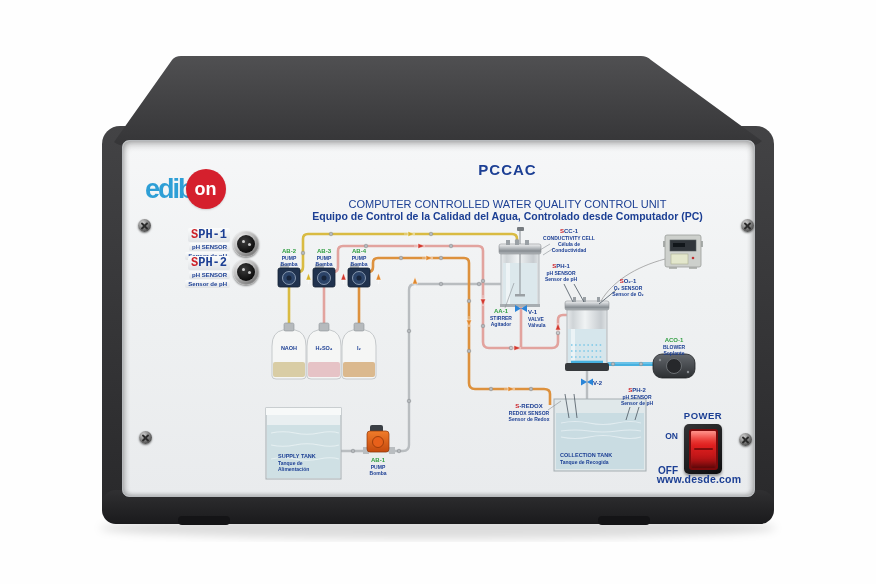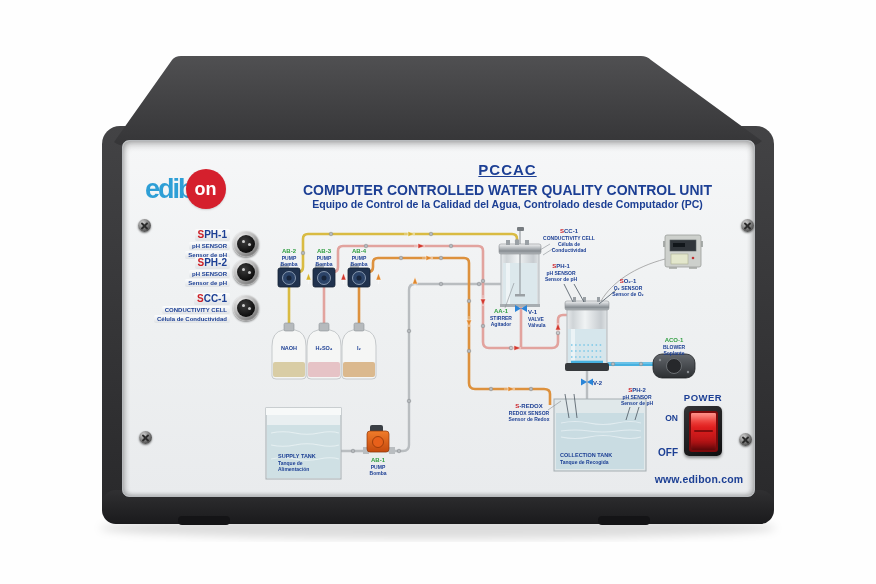--- a/index.html
+++ b/index.html
@@ -16,51 +16,51 @@
 
   
   .logo{position:absolute;left:22px;top:28px;display:flex;align-items:center;}
   .logo-edib{font-size:27px;font-weight:bold;color:#2e9fd6;letter-spacing:-2px;}
   .logo-on{width:40px;height:40px;margin-left:-7px;border-radius:50%;background:#d5202d;
            color:#fff;font-size:18px;font-weight:bold;display:flex;align-items:center;
            justify-content:center;box-shadow:0 1px 2px rgba(0,0,0,.15);}
 
   
   .titles{position:absolute;left:152px;right:14px;top:20px;text-align:center;color:#1c3f94;}
-  .model{font-size:15px;font-weight:bold;letter-spacing:1px;text-decoration:underline;}
-  .t-en{font-size:14px;font-weight:bold;margin-top:4px;}
+  .model{font-size:15px;font-weight:bold;letter-spacing:1px;}
+  .t-en{font-size:11px;font-weight:normal;margin-top:20px;}
   .t-es{font-size:10.5px;font-weight:bold;margin-top:0;}
 
   
   .sensor-item{position:absolute;left:26px;width:110px;height:30px;display:flex;
                align-items:center;justify-content:flex-end;gap:3px;}
   .sensor-label{display:flex;flex-direction:column;align-items:flex-end;line-height:1;}
   .pill{display:inline-block;background:linear-gradient(180deg,#fbfcfc,#e0e3e6);
         border-radius:2px;padding:1px 3px;margin:0.5px 0;color:#1c3f94;white-space:nowrap;}
-  .pill.code{font-size:10px;font-weight:bold;}
+  .pill.code{font-size:12px;font-weight:bold;font-family:Liberation Mono, monospace;}
   .pill.sub{font-size:6px;font-weight:bold;}
   .red{color:#cc2027;} .blue{color:#1c3f94;}
   .connector{width:26px;height:26px;border-radius:50%;position:relative;flex:0 0 26px;
              background:radial-gradient(circle at 35% 30%,#f4f4f4,#b9b9b9 45%,#7c7c7c 72%,#595959);
              box-shadow:0 1px 2px rgba(0,0,0,.45), inset 0 0 2px #fff;}
   .connector::before{content:'';position:absolute;inset:4px;border-radius:50%;
              background:radial-gradient(circle at 40% 35%,#3c3c3c,#0b0b0b 75%);}
   .connector::after{content:'';position:absolute;width:3px;height:3px;border-radius:50%;
              background:#cfcfcf;left:9px;top:9px;box-shadow:6px 3px 0 #c4c4c4;}
 
   
   .screw{position:absolute;width:13px;height:13px;border-radius:50%;
          background:radial-gradient(circle at 35% 30%,#d2d2d2,#6e6e6e 55%,#383838 90%);
          box-shadow:0 1px 2px rgba(0,0,0,.5);}
   .screw::before,.screw::after{content:'';position:absolute;left:2px;right:2px;top:5.5px;
          height:2px;background:#2b2b2b;border-radius:1px;}
   .screw::before{transform:rotate(45deg);} .screw::after{transform:rotate(-45deg);}
 
   
-  .power{position:absolute;left:533px;top:248px;width:90px;height:78px;color:#1c3f94;}
+  .power{position:absolute;left:533px;top:266px;width:90px;height:78px;color:#1c3f94;}
   .power-title{position:absolute;left:17px;top:3px;width:60px;text-align:center;
                font-size:9.5px;font-weight:bold;letter-spacing:.5px;}
   .power-on{position:absolute;left:0;top:24px;width:22px;text-align:right;font-size:8.5px;font-weight:bold;}
   .power-off{position:absolute;left:0;top:58px;width:22px;text-align:right;font-size:10px;font-weight:bold;}
   .power-switch{position:absolute;left:28px;top:17px;width:38px;height:50px;border-radius:5px;
                 background:linear-gradient(145deg,#343436,#0d0d0e);
                 box-shadow:0 2px 3px rgba(0,0,0,.4);display:flex;align-items:center;justify-content:center;}
   .rocker{width:25px;height:37px;border-radius:3px;border:2px solid #7c090b;
           background:linear-gradient(180deg,#ff5c50 0%,#df1f1f 40%,#a30e11 100%);
           box-shadow:inset 0 10px 8px -6px rgba(255,255,255,.4), inset 0 -9px 8px -6px rgba(0,0,0,.55);
@@ -127,28 +127,20 @@
       <div class="connector"></div>
     </div>
     <div class="sensor-item" style="top:116px">
       <div class="sensor-label">
         <span class="pill code"><span class="red">S</span><span class="blue">PH-2</span></span>
         <span class="pill sub">pH SENSOR</span>
         <span class="pill sub">Sensor de pH</span>
       </div>
       <div class="connector"></div>
     </div>
-    <div class="sensor-item" style="top:152px">
-      <div class="sensor-label">
-        <span class="pill code"><span class="red">S</span><span class="blue">CC-1</span></span>
-        <span class="pill sub">CONDUCTIVITY CELL</span>
-        <span class="pill sub">Célula de Conductividad</span>
-      </div>
-      <div class="connector"></div>
-    </div>
 
     <svg class="diagram-svg" width="500" height="280" viewBox="255 215 500 280">
       <defs>
         <linearGradient id="gMetal" x1="0" y1="0" x2="0" y2="1">
           <stop offset="0" stop-color="#f2f3f4"></stop>
             <stop offset=".4" stop-color="#b9bdc1"></stop>
           <stop offset=".7" stop-color="#878d92"></stop>
             <stop offset="1" stop-color="#b5babe"></stop>
         </linearGradient>
         <linearGradient id="gGlass" x1="0" y1="0" x2="1" y2="0">
@@ -423,20 +415,20 @@
 
     <div class="power">
       <div class="power-title">POWER</div>
       <div class="power-on">ON</div>
       <div class="power-off">OFF</div>
       <div class="power-switch">
         <div class="rocker"></div>
       </div>
     </div>
 
-    <div class="website">www.edibon.com</div>
+    <div class="website">www.desde.com</div>
 
     <div class="screw" style="left:15px;top:78px"></div>
     <div class="screw" style="left:618px;top:78px"></div>
     <div class="screw" style="left:16px;top:290px"></div>
     <div class="screw" style="left:616px;top:292px"></div>
   </div>
 </div>
 
 </body></html>

